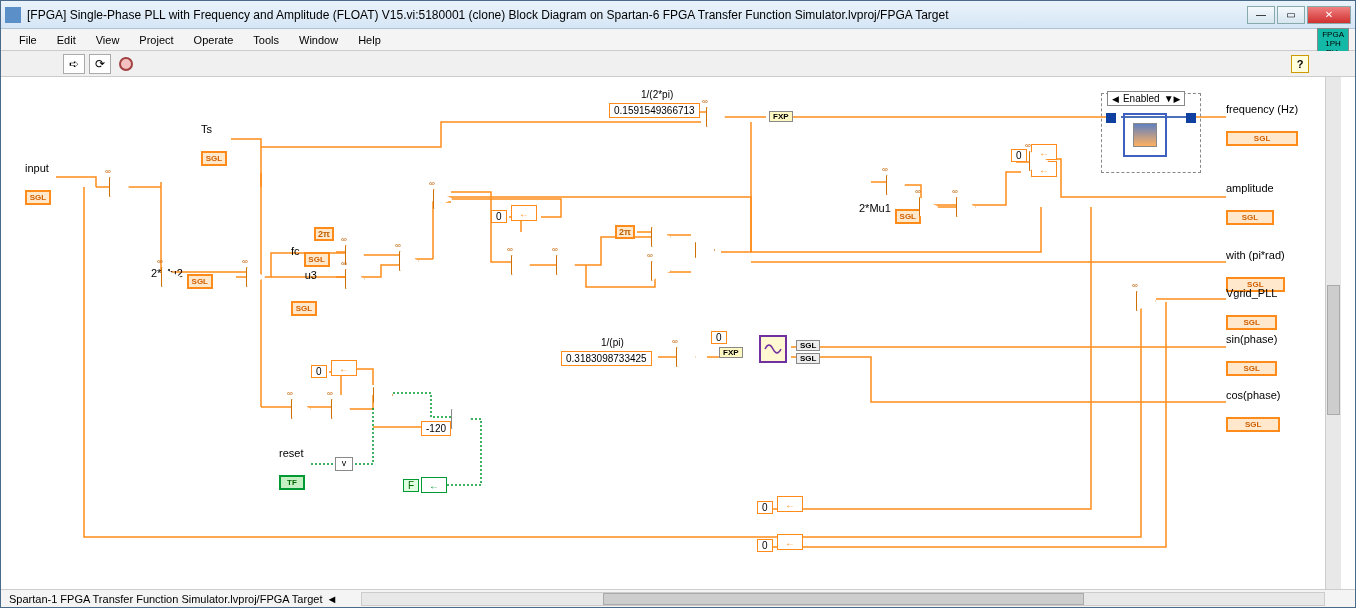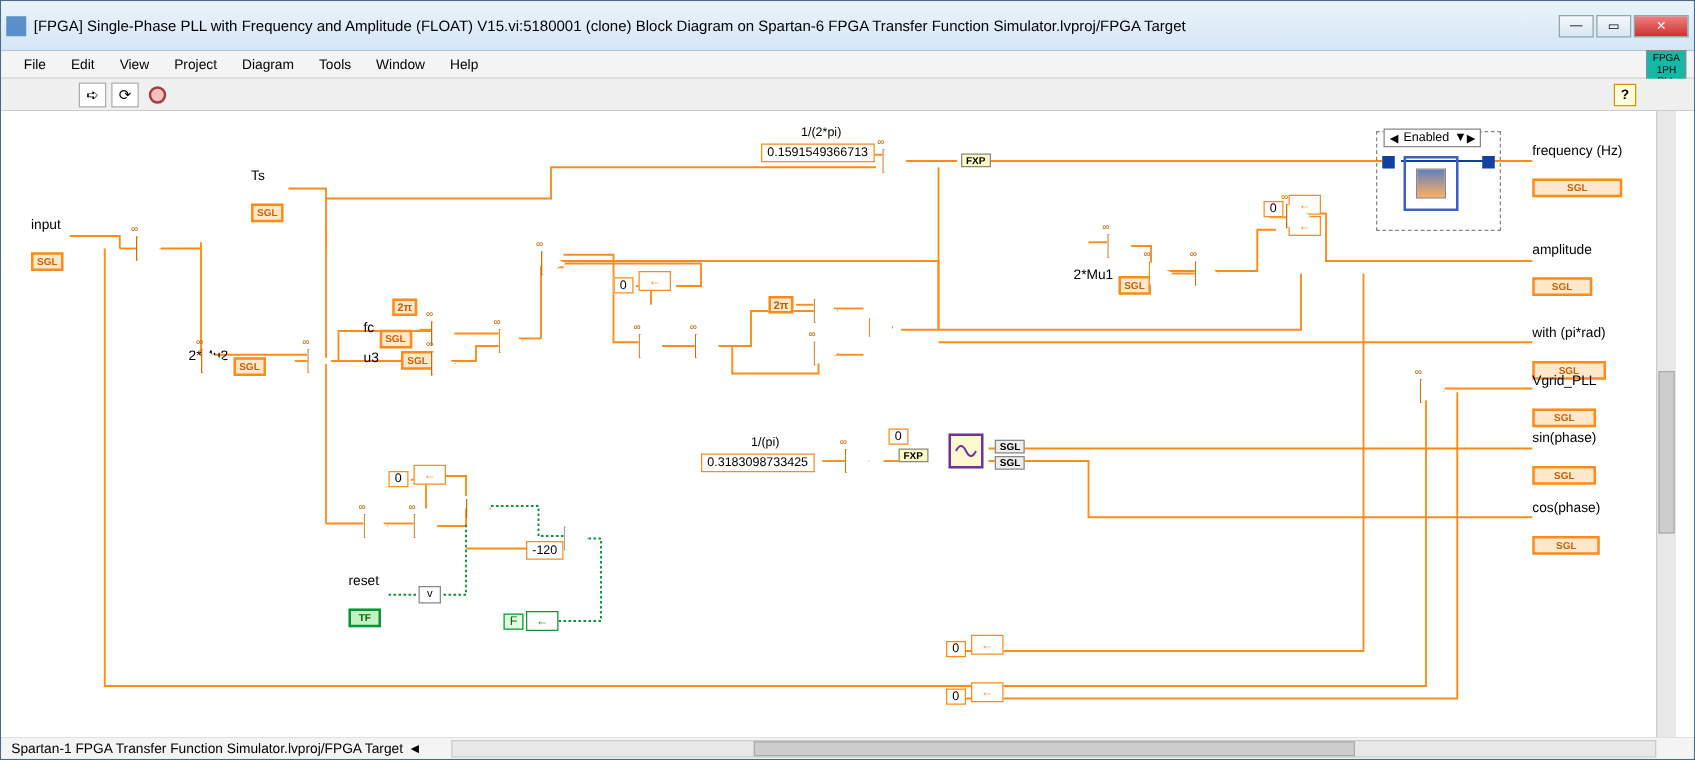--- a/index.html
+++ b/index.html
@@ -1,20 +1,20 @@
 <!DOCTYPE html>
 <html><head>
 <meta charset="utf-8">
 <style>
   * { box-sizing: border-box; margin: 0; padding: 0; }
   body { font-family: "Segoe UI", Tahoma, sans-serif; font-size: 11px; background: #dce5f0; width: 1356px; height: 608px; overflow: hidden; position: relative; }
   
   .window { position: absolute; inset: 0; border: 1px solid #4a6a8a; background: #fff; display: flex; flex-direction: column; }
   
-  .titlebar { height: 40px; background: linear-gradient(#eaf3fb, #d6e6f5); border-bottom: 1px solid #b0c4d8; display: flex; align-items: center; padding: 0 4px; }
+  .titlebar { height: 28px; background: linear-gradient(#eaf3fb, #d6e6f5); border-bottom: 1px solid #b0c4d8; display: flex; align-items: center; padding: 0 4px; }
   .titlebar-icon { width: 16px; height: 16px; background: #5a8fc7; margin-right: 6px; }
   .titlebar-text { flex: 1; color: #000; font-size: 12px; white-space: nowrap; overflow: hidden; }
   .win-controls { display: flex; gap: 2px; }
   .win-btn { width: 28px; height: 18px; border: 1px solid #8aa; background: linear-gradient(#f5f9fc,#d8e6f0); font-size: 10px; display: flex; align-items: center; justify-content: center; }
   .win-btn.close { background: linear-gradient(#f08080,#d03030); color:#fff; width: 44px; }
   
   .menubar { height: 22px; background: #f4f4f4; border-bottom: 1px solid #ccc; display: flex; align-items: center; padding: 0 10px; gap: 4px; position: relative; }
   .menu-item { padding: 2px 8px; cursor: default; }
   .fpga-badge { position: absolute; right: 6px; top: -1px; border: 1px solid #888; padding: 1px 4px; font-size: 8px; line-height: 9px; background: #14b8a6; text-align:center;}
   
@@ -88,21 +88,21 @@
       <div class="win-btn">▭</div>
       <div class="win-btn close">✕</div>
     </div>
   </div>
 
   <div class="menubar">
     <div class="menu-item">File</div>
     <div class="menu-item">Edit</div>
     <div class="menu-item">View</div>
     <div class="menu-item">Project</div>
-    <div class="menu-item">Diagram</div>
+    <div class="menu-item">Operate</div>
     <div class="menu-item">Tools</div>
     <div class="menu-item">Window</div>
     <div class="menu-item">Help</div>
     <div class="fpga-badge">
       <div>FPGA</div>
       <div>1PH</div>
       <div>PLL</div>
     </div>
   </div>
 
@@ -212,21 +212,21 @@
       <div class="terminal" style="left:150px; top:190px; flex-direction:row; align-items:center; gap:4px;">
         <div class="term-label">2*Mu2</div>
         <div class="term-box in">SGL</div>
       </div>
 
       <div class="terminal" style="left:290px; top:168px; flex-direction:row; gap:4px; align-items:center;">
         <div class="term-label">fc</div>
         <div class="term-box in">SGL</div>
       </div>
 
-      <div class="terminal" style="left:290px; top:192px; flex-direction:row; gap:18px; align-items:flex-start;">
+      <div class="terminal" style="left:290px; top:192px; flex-direction:column; gap:4px; align-items:flex-end;">
         <div class="term-label">u3</div>
         <div class="term-box in">SGL</div>
       </div>
 
       <div class="terminal" style="left:858px; top:125px; flex-direction:row; gap:4px; align-items:center;">
         <div class="term-label">2*Mu1</div>
         <div class="term-box in">SGL</div>
       </div>
 
       <div class="terminal" style="left:278px; top:370px;">

